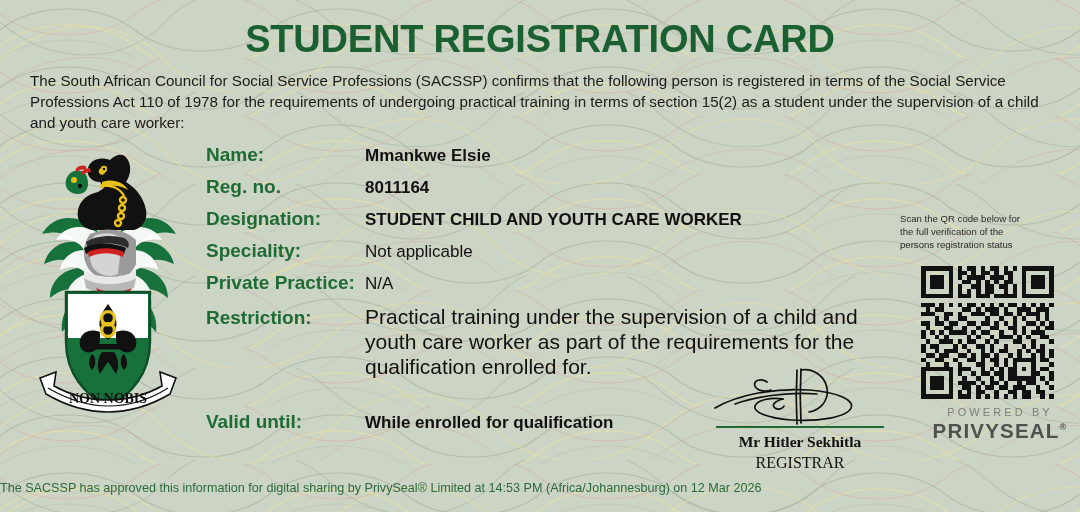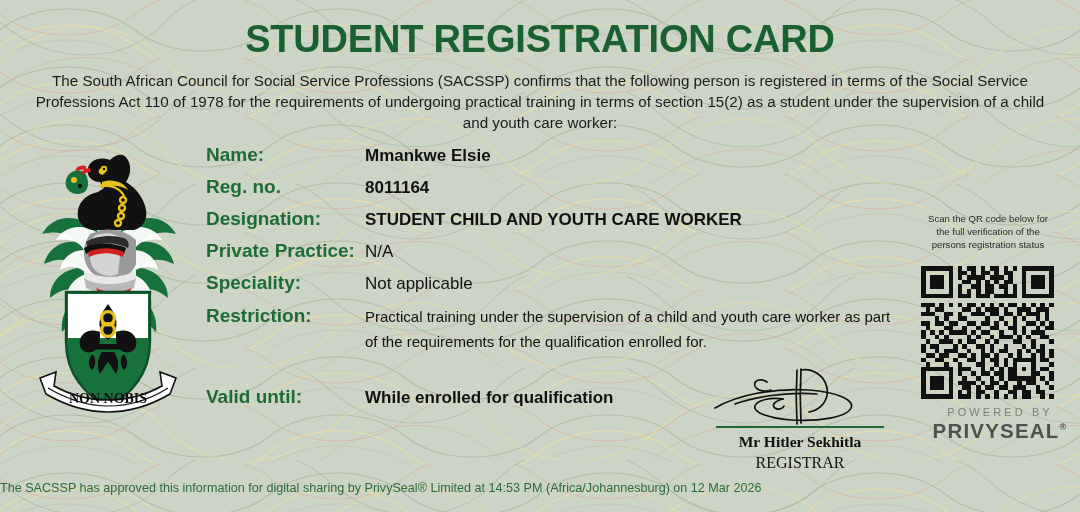--- a/index.html
+++ b/index.html
@@ -19,49 +19,48 @@
   
   #title {
     position: absolute; top: 18px; left: 0; width: 1080px;
     text-align: center;
     font-size: 38px; font-weight: bold;
     color: #1a6030;
     letter-spacing: -0.2px;
   }
   #intro {
     position: absolute; top: 70px; left: 30px; width: 1020px;
-    text-align: center;
     font-size: 15.2px; line-height: 21px;
     color: #1c1c1c;
   }
 
   
   #fields {
     position: absolute; top: 144px; left: 206px; width: 700px;
   }
   .row { display: flex; align-items: baseline; margin-bottom: 9px; }
   .lbl {
     flex: 0 0 159px;
     font-size: 19px; font-weight: bold;
     color: #1e6b33;
     white-space: nowrap;
   }
   .val { font-size: 17px; color: #111; line-height: 22px; }
   .val.b { font-weight: bold; }
   .val.caps { font-weight: bold; }
   #restriction-row { margin-bottom: 32px; }
-  #restriction-row .val { max-width: 530px; line-height: 25px; font-size: 15px; }
+  #restriction-row .val { max-width: 530px; line-height: 25px; font-size: 21px; }
 
   
   #arms { position: absolute; left: 18px; top: 142px; width: 180px; height: 272px; }
 
   
   #qr-note {
     position: absolute; left: 900px; top: 212px; width: 176px;
-    text-align: center;
+    text-align: left;
     font-size: 9.6px; line-height: 13px;
     color: #2b2b2b;
   }
   #qr { position: absolute; left: 921px; top: 266px; width: 133px; height: 133px; }
   #brand { position: absolute; left: 920px; top: 406px; width: 160px; text-align: center; }
   #brand .pb {
     font-size: 11px; letter-spacing: 3.1px; color: #7b7f7b;
   }
   #brand .ps {
     font-size: 20.5px; font-weight: bold; letter-spacing: 1.2px;
@@ -196,26 +195,26 @@
     </div>
     <div class="row">
       <div class="lbl">Reg. no.</div>
       <div class="val b">8011164</div>
     </div>
     <div class="row">
       <div class="lbl">Designation:</div>
       <div class="val caps">STUDENT CHILD AND YOUTH CARE WORKER</div>
     </div>
     <div class="row">
+      <div class="lbl">Speciality:</div>
+      <div class="val">Not applicable</div>
+    </div>
+    <div class="row">
       <div class="lbl">Private Practice:</div>
       <div class="val">N/A</div>
-    </div>
-    <div class="row">
-      <div class="lbl">Speciality:</div>
-      <div class="val">Not applicable</div>
     </div>
     <div class="row" id="restriction-row">
       <div class="lbl">Restriction:</div>
       <div class="val">Practical training under the supervision of a child and youth care worker as part of the requirements for the qualification enrolled for.</div>
     </div>
     <div class="row">
       <div class="lbl">Valid until:</div>
       <div class="val b">While enrolled for qualification</div>
     </div>
   </div>

